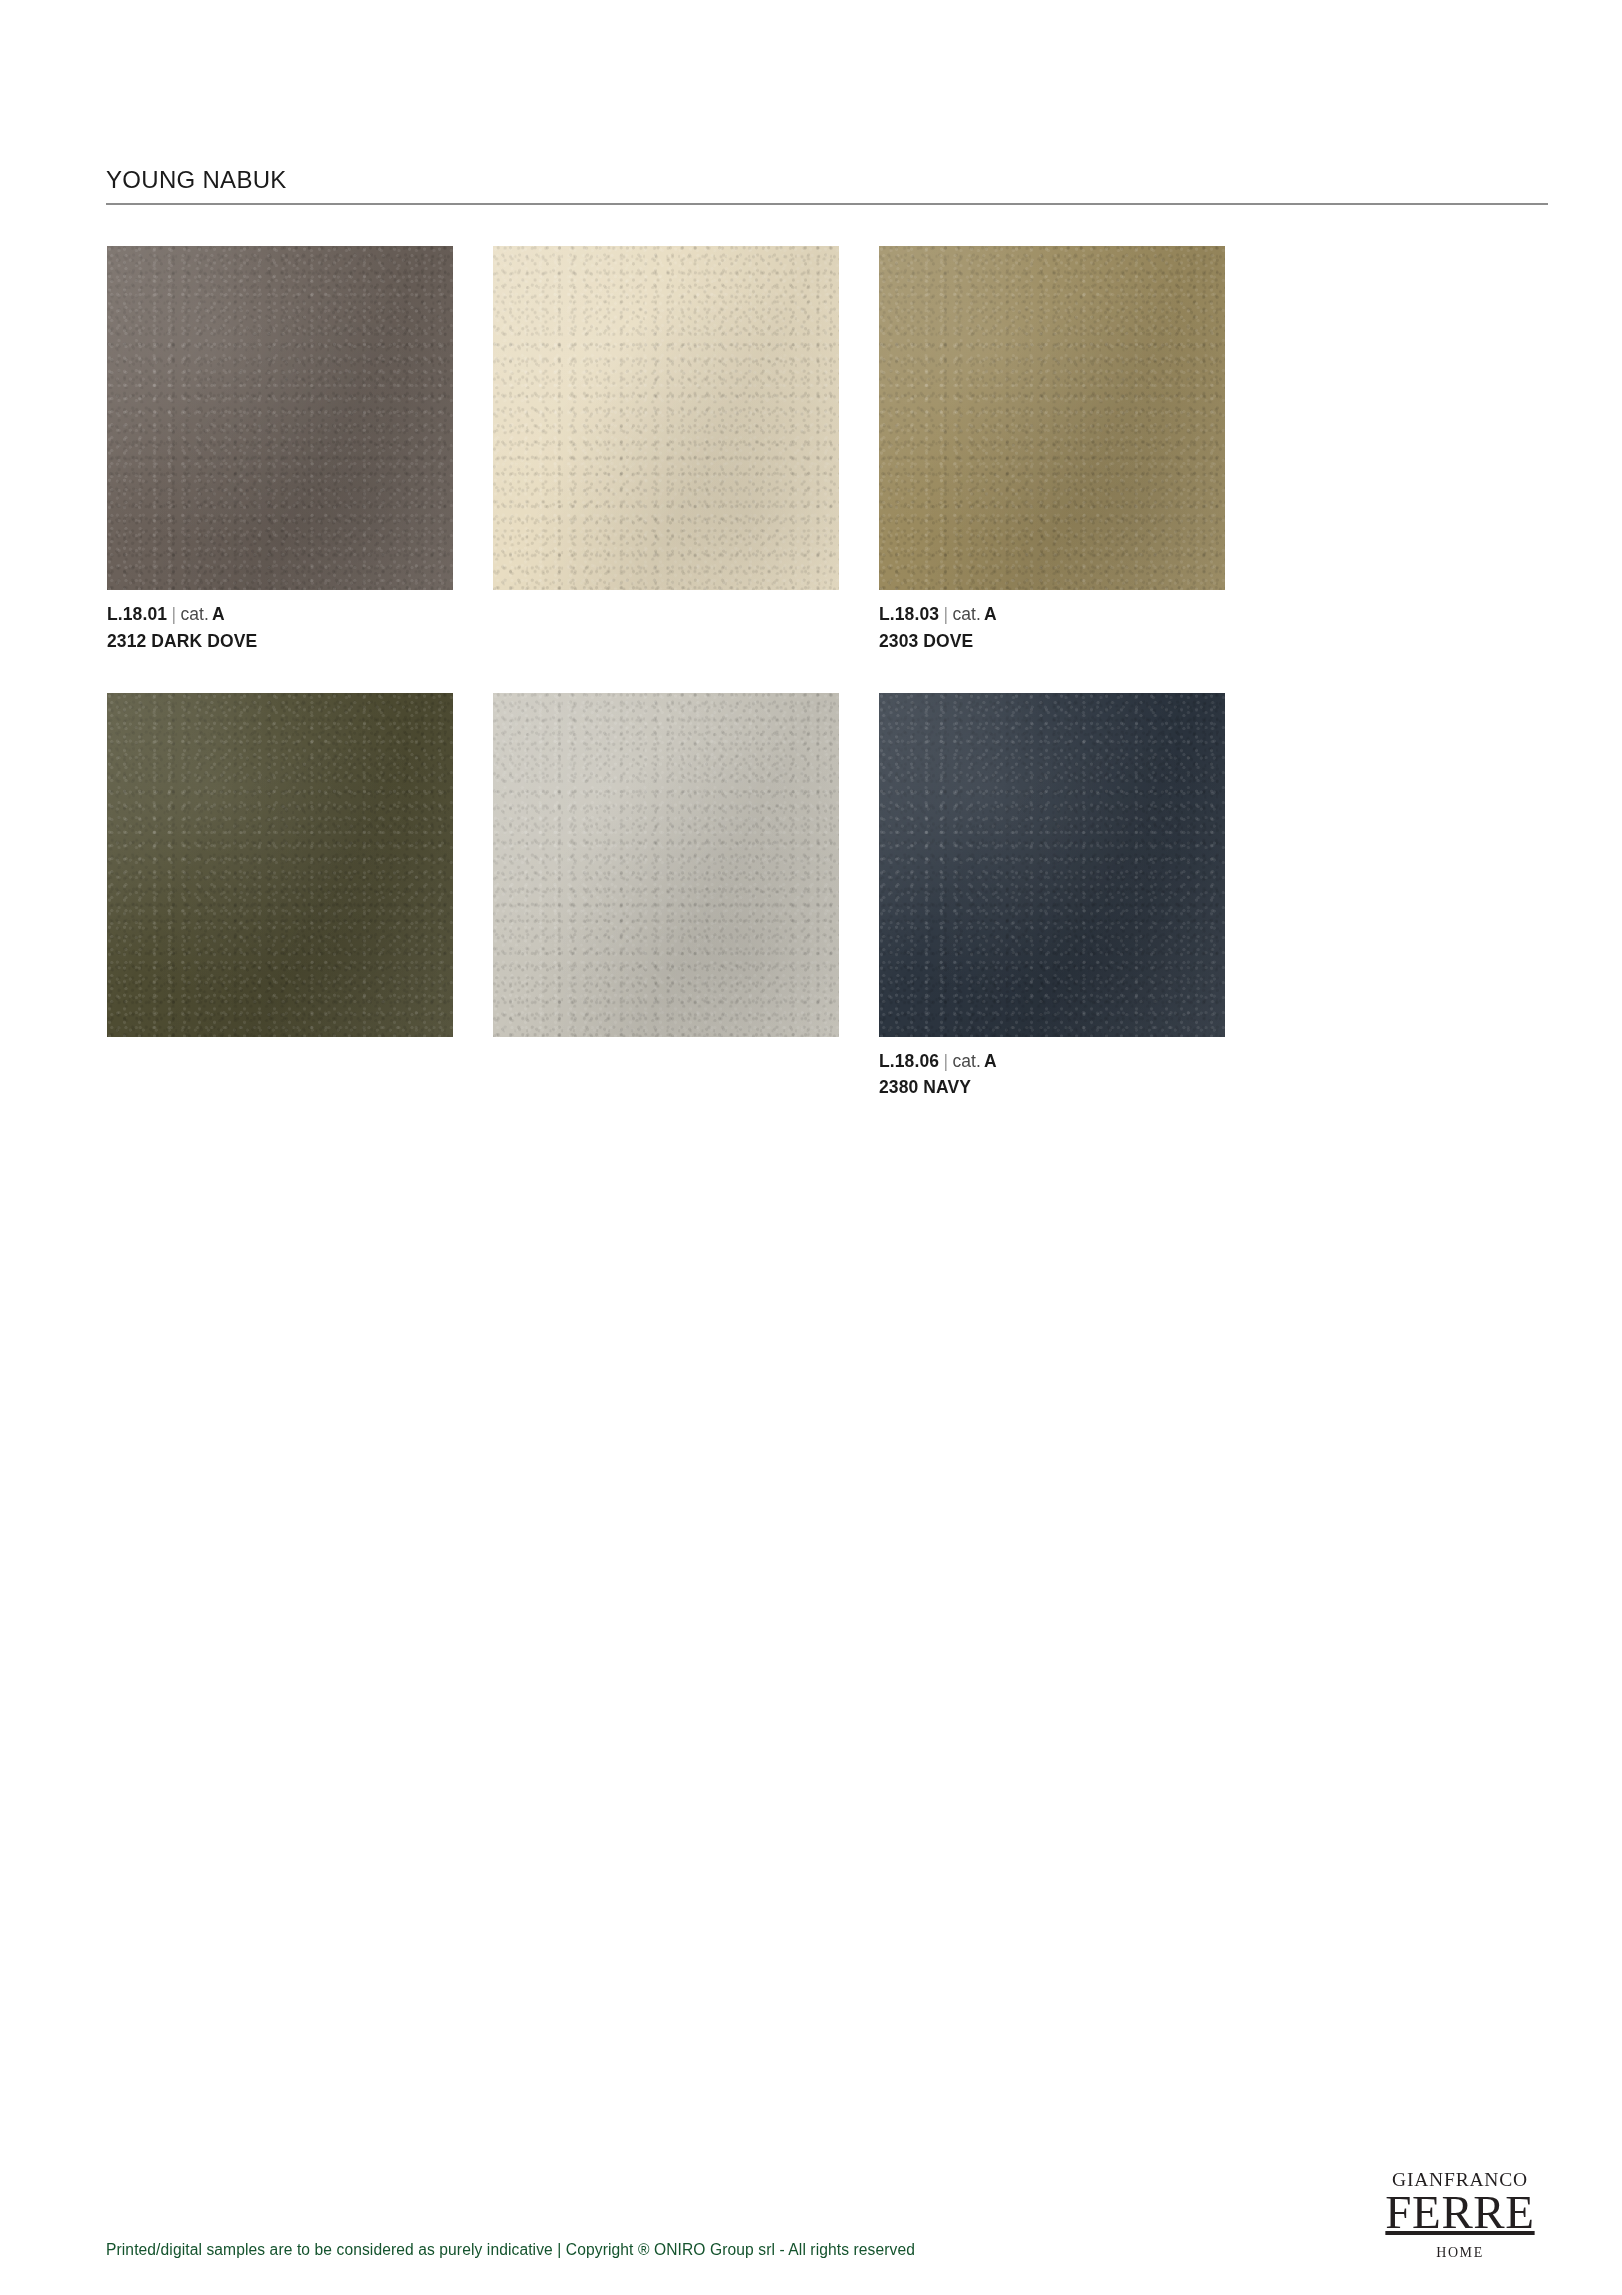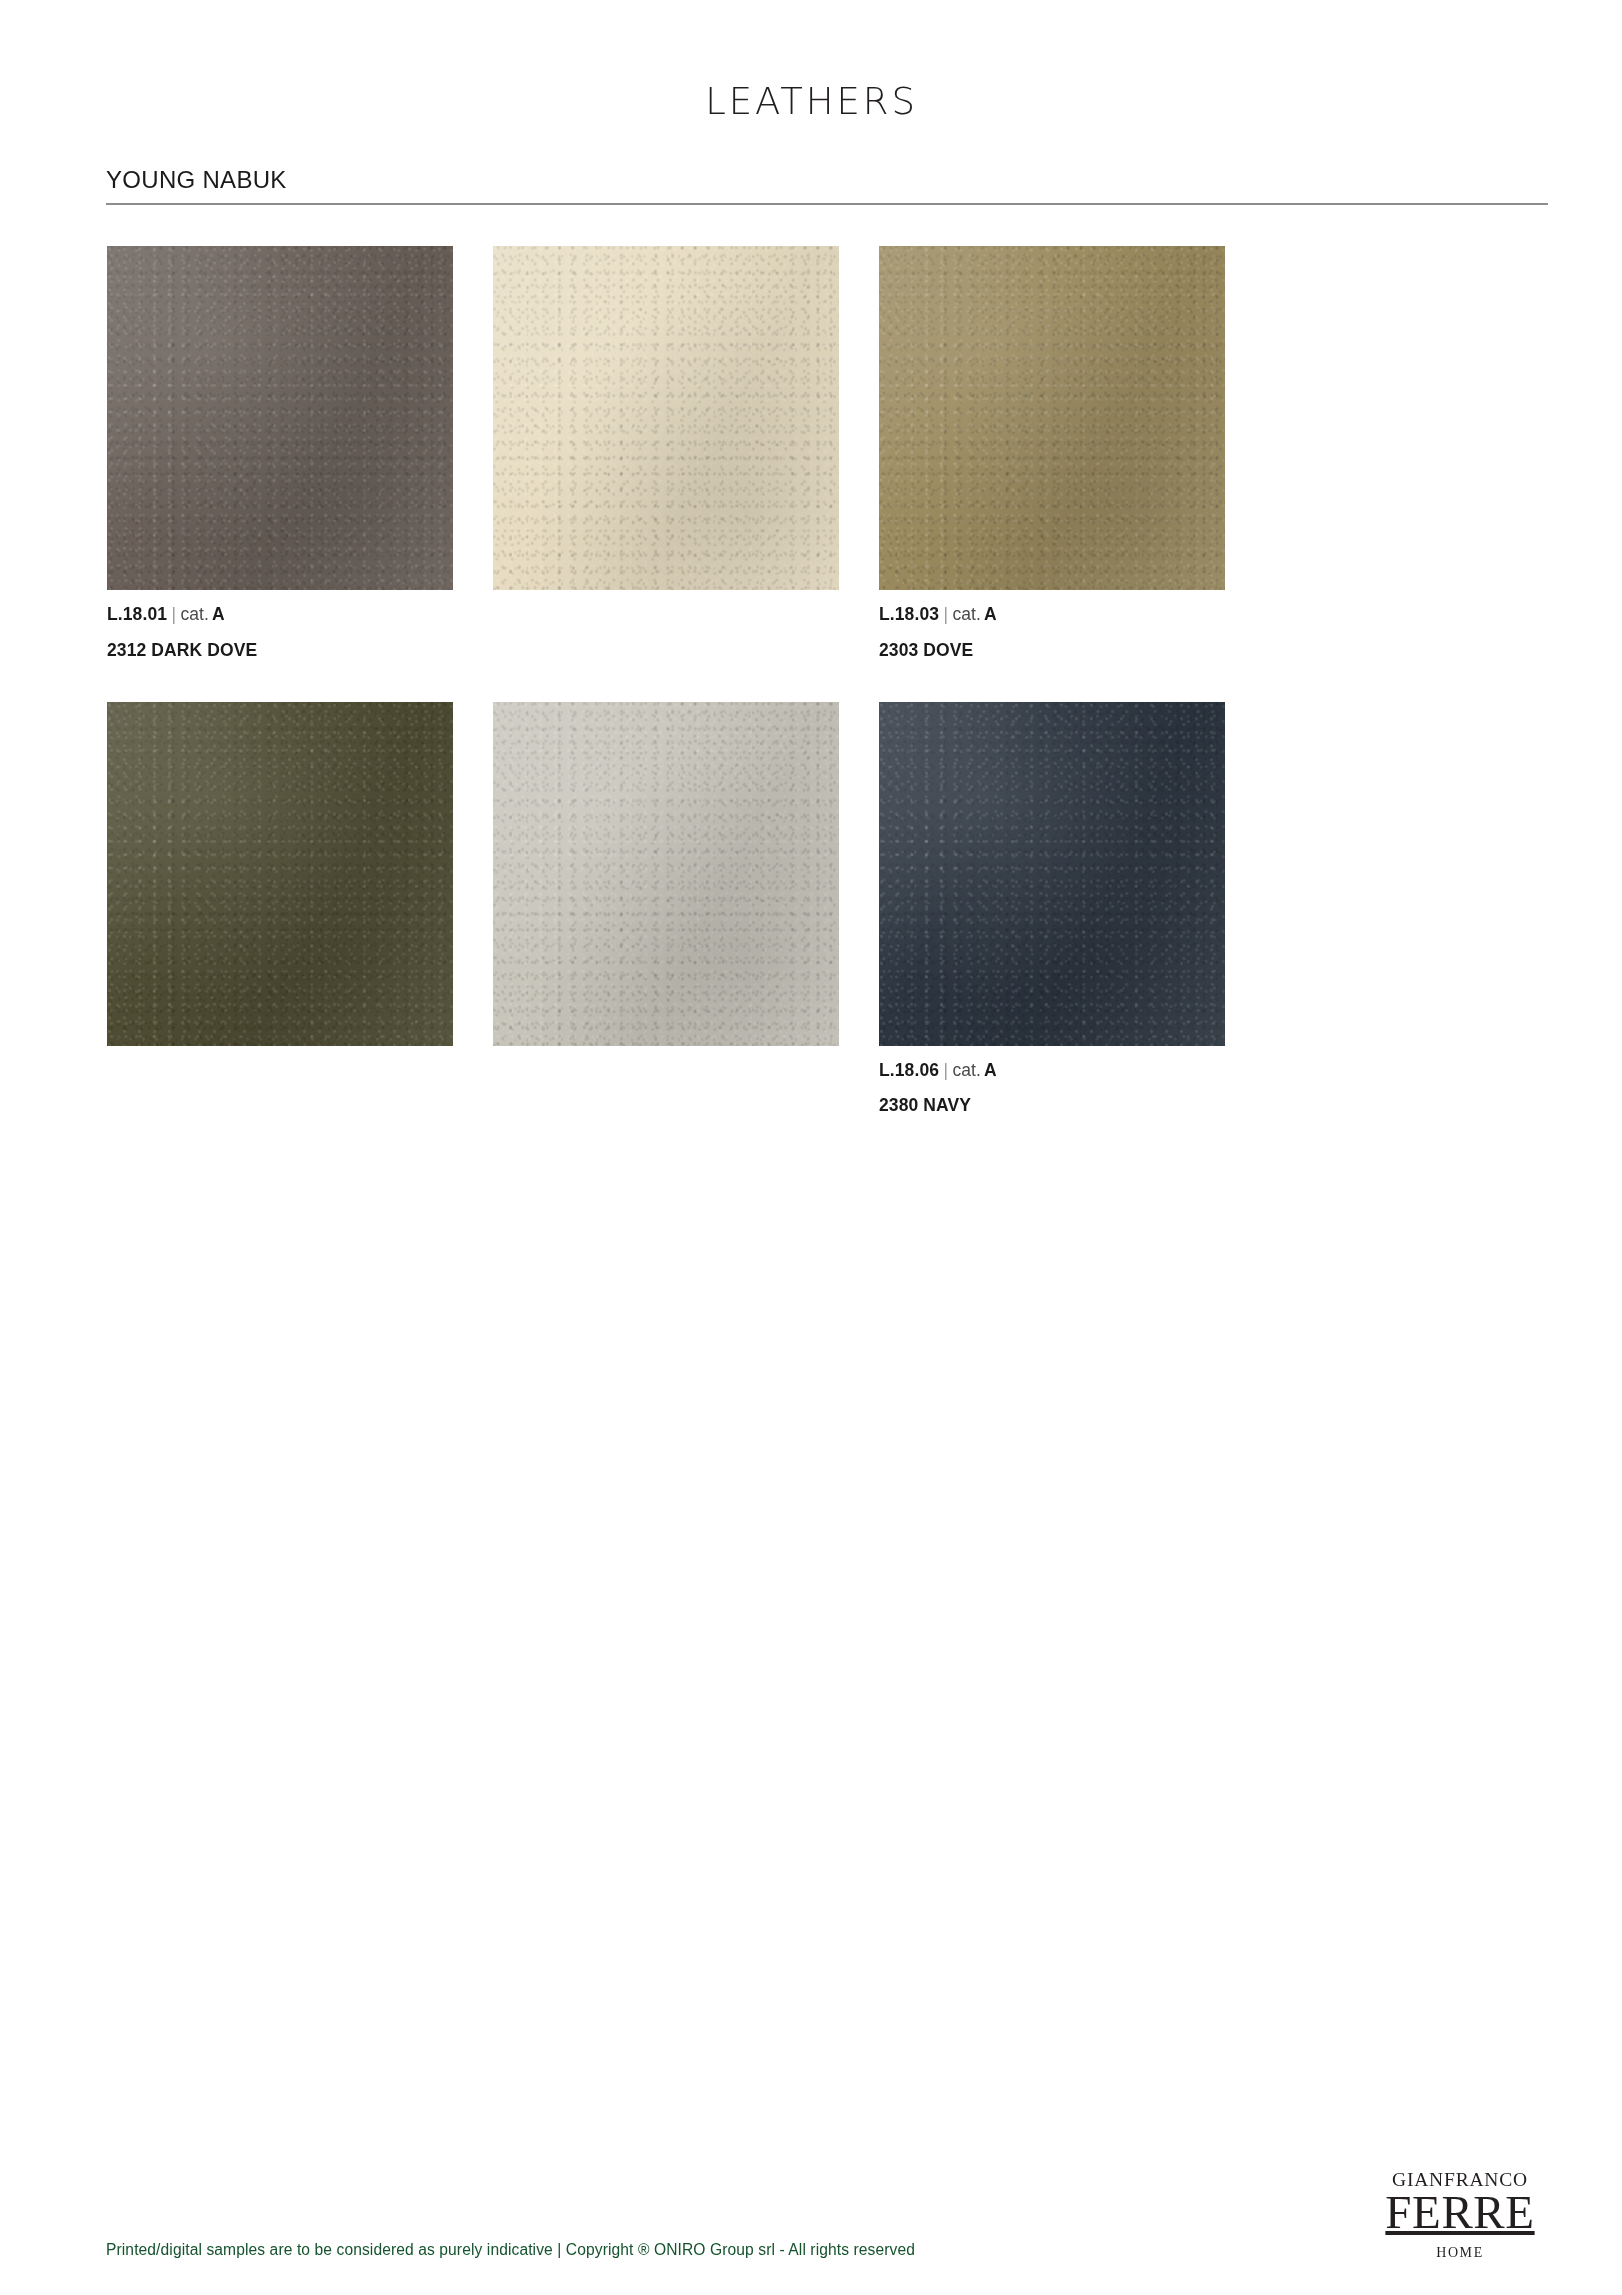--- a/index.html
+++ b/index.html
@@ -140,21 +140,21 @@
   .caption-line1 .cat-value {
     font-weight: bold;
     color: #1a1a1a;
     padding-left: 3.2px;
   }
   .caption-line2 {
     font-size: 17.5px;
     font-weight: bold;
     color: #1a1a1a;
     letter-spacing: 0.1px;
-    margin-top: 13px;
+    margin-top: 4px;
     white-space: nowrap;
   }
 
   
   .brand-logo {
     position: absolute;
     left: 1369px;
     top: 2170px;
     width: 182px;
     text-align: center;
@@ -190,21 +190,20 @@
     color: #14532d;
     white-space: nowrap;
     letter-spacing: 0.1px;
   }
 </style>
 </head>
 <body>
 
 <div class="page">
 
-  <div class="page-title">LEATHERS</div>
 
   <div class="section-header">
     <div class="section-title">YOUNG NABUK</div>
     <div class="section-rule"></div>
   </div>
 
   <div class="swatch-grid" id="swatch-grid">
       <div class="swatch-cell">
         <div class="swatch-chip" style="background: rgb(106, 96, 89);">
           <div class="grain"></div>

